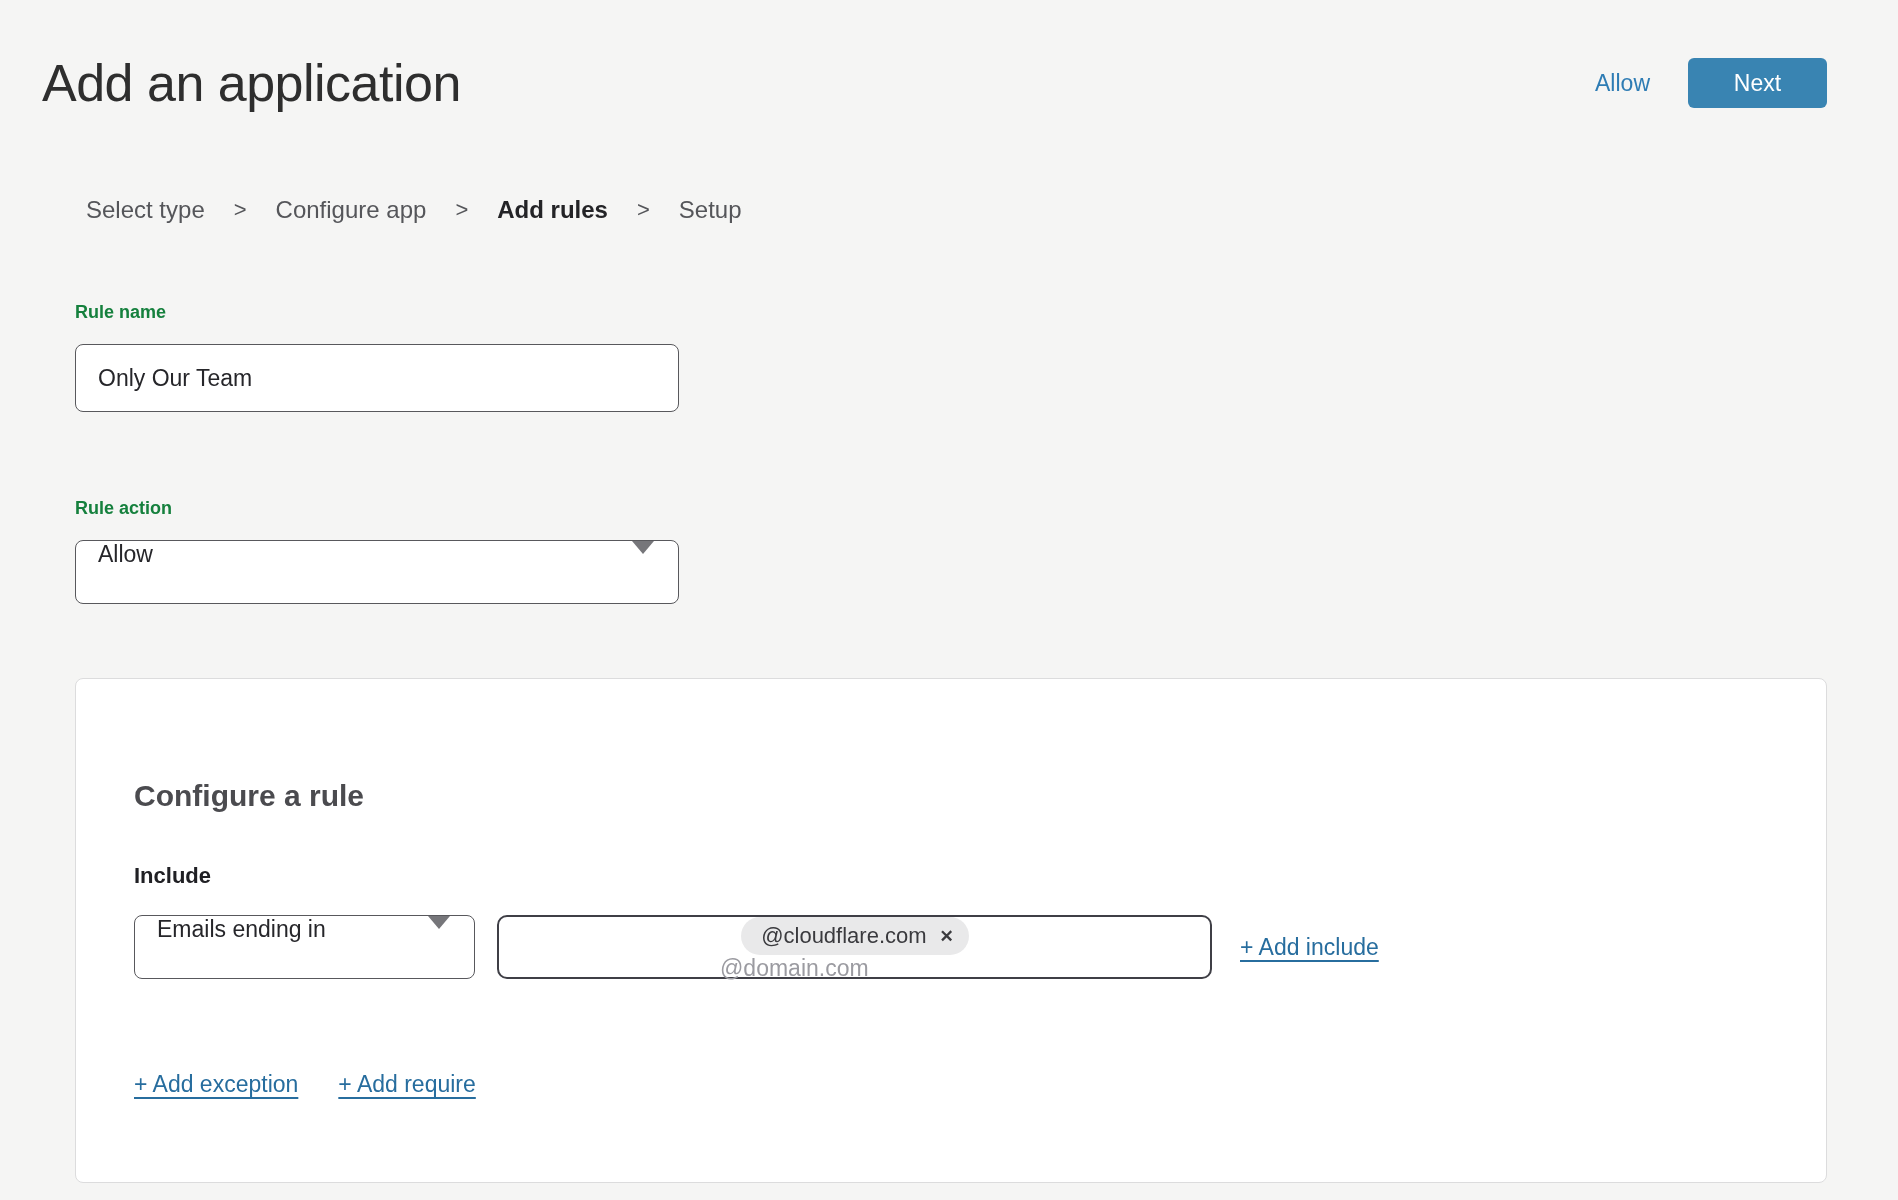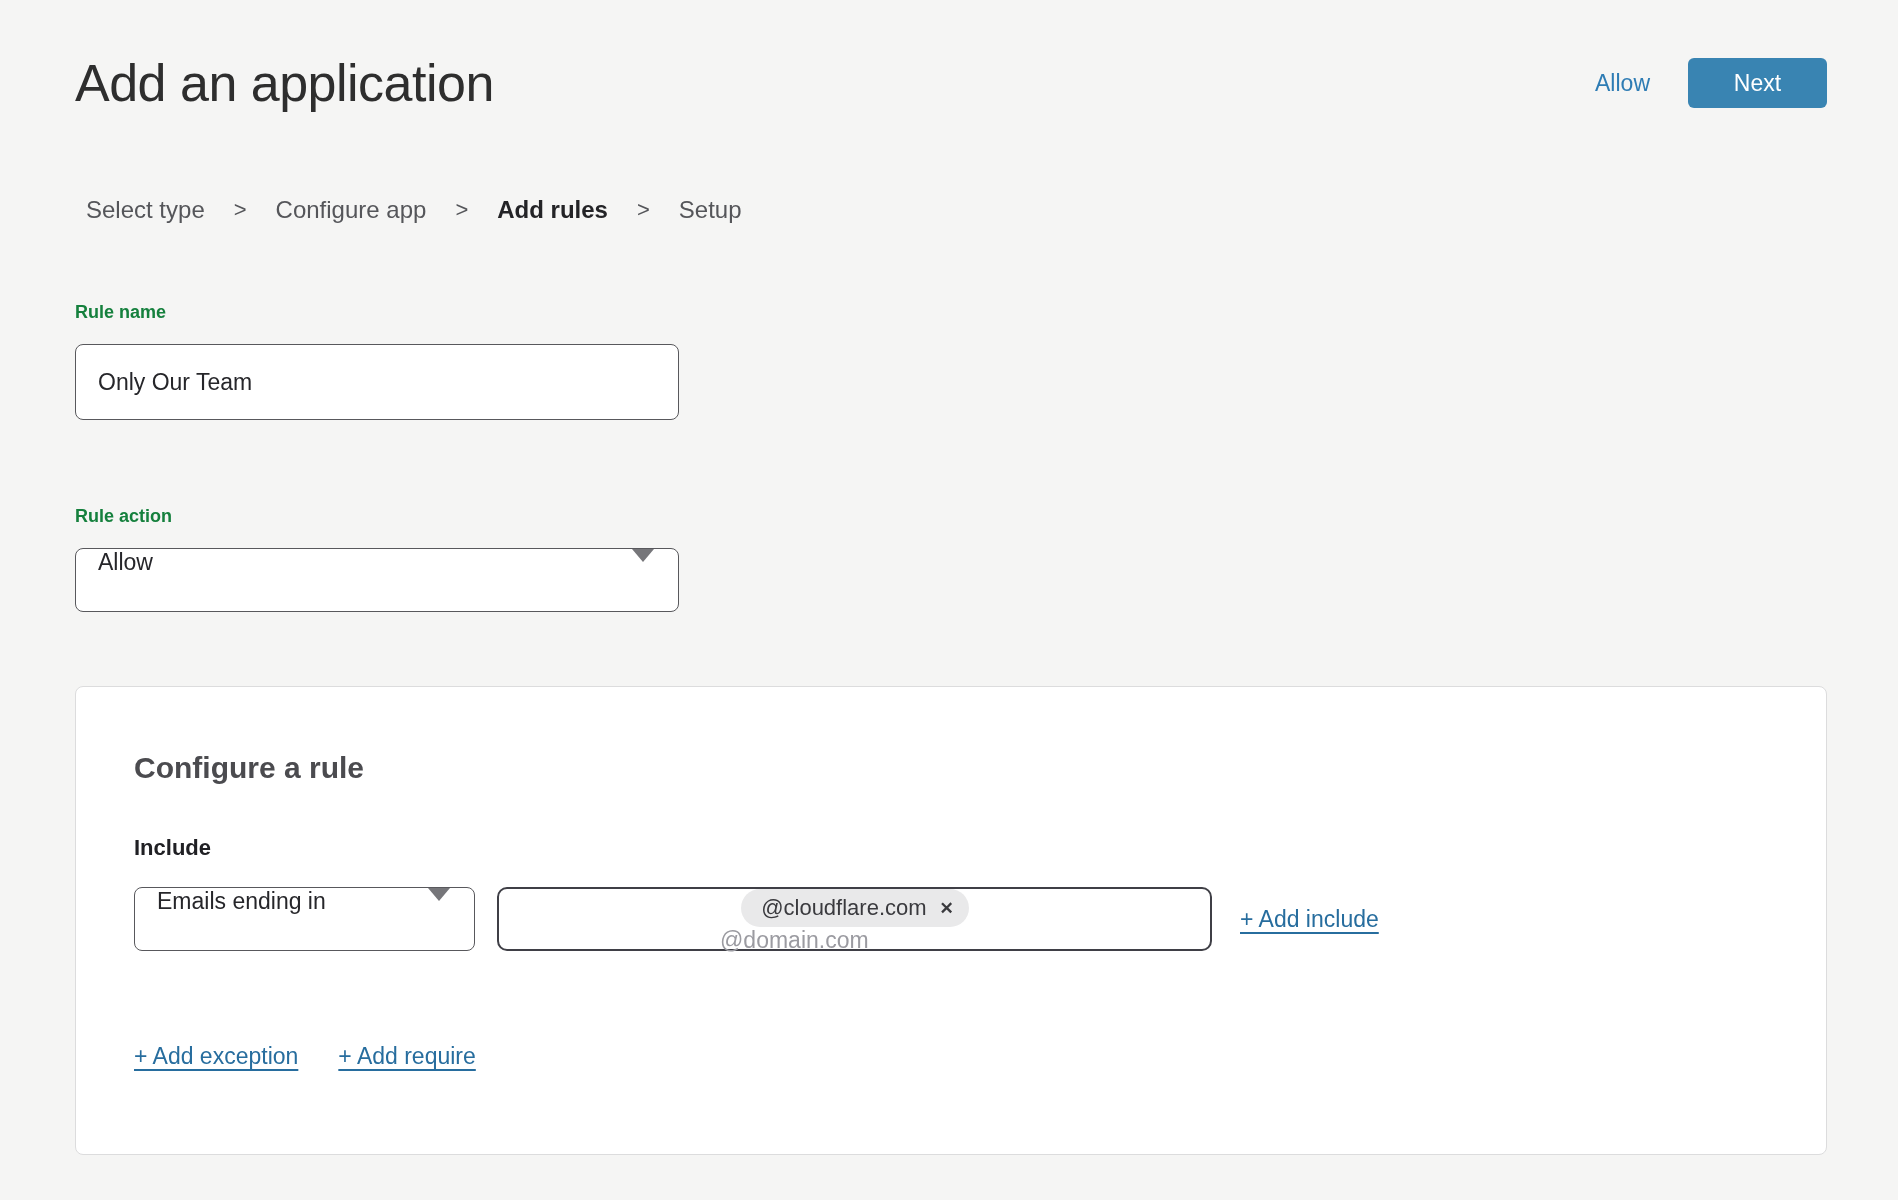--- a/index.html
+++ b/index.html
@@ -10,21 +10,21 @@
     color: #26262a;
     overflow: hidden;
   }
   .page { position: relative; width: 1898px; height: 1200px; }
 
   
   .topbar {
     display: flex;
     justify-content: space-between;
     align-items: center;
-    padding: 52px 71px 0 75px;
+    padding: 52px 71px 0 42px;
   }
   .page-title {
     font-size: 52px;
     font-weight: 300;
     letter-spacing: -0.5px;
     color: #2e2e2e;
     line-height: 1.2;
   }
   .actions { display: flex; align-items: center; gap: 38px; }
   .cancel-link {
@@ -65,21 +65,21 @@
   .field-rule-action { margin-top: 86px; }
   .field-label {
     display: block;
     font-size: 18px;
     font-weight: bold;
     color: #15803d;
     margin-bottom: 21px;
   }
   .text-input {
     width: 604px;
-    height: 76px;
+    height: 68px;
     background: #ffffff;
     border: 1.5px solid #58585c;
     border-radius: 8px;
     font-family: "Liberation Sans", sans-serif;
     font-size: 23px;
     color: #26262a;
     padding: 0 22px;
     outline: none;
   }
   .select-box {
@@ -102,21 +102,21 @@
     border-right: 11px solid transparent;
     border-top: 13px solid #76767a;
   }
 
   
   .rule-card {
     margin: 74px 71px 0 75px;
     background: #ffffff;
     border: 1px solid #dcdcdd;
     border-radius: 8px;
-    padding: 64px 58px 84px 58px;
+    padding: 100px 58px 84px 58px;
   }
   .rule-card-heading {
     font-size: 30px;
     font-weight: bold;
     color: #4b4b4f;
     margin-bottom: 50px;
   }
   .include-label {
     font-size: 22px;
     font-weight: bold;

